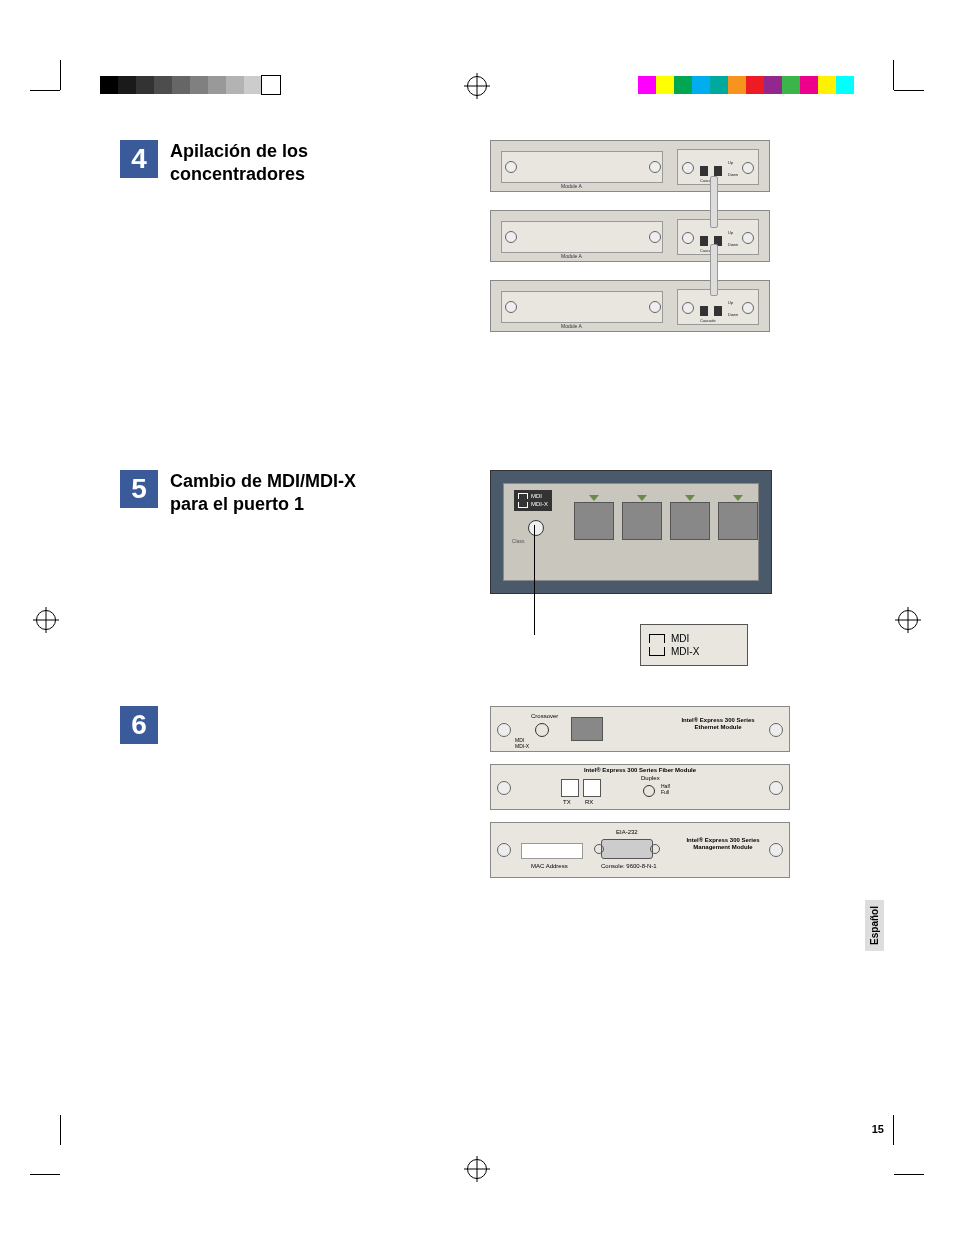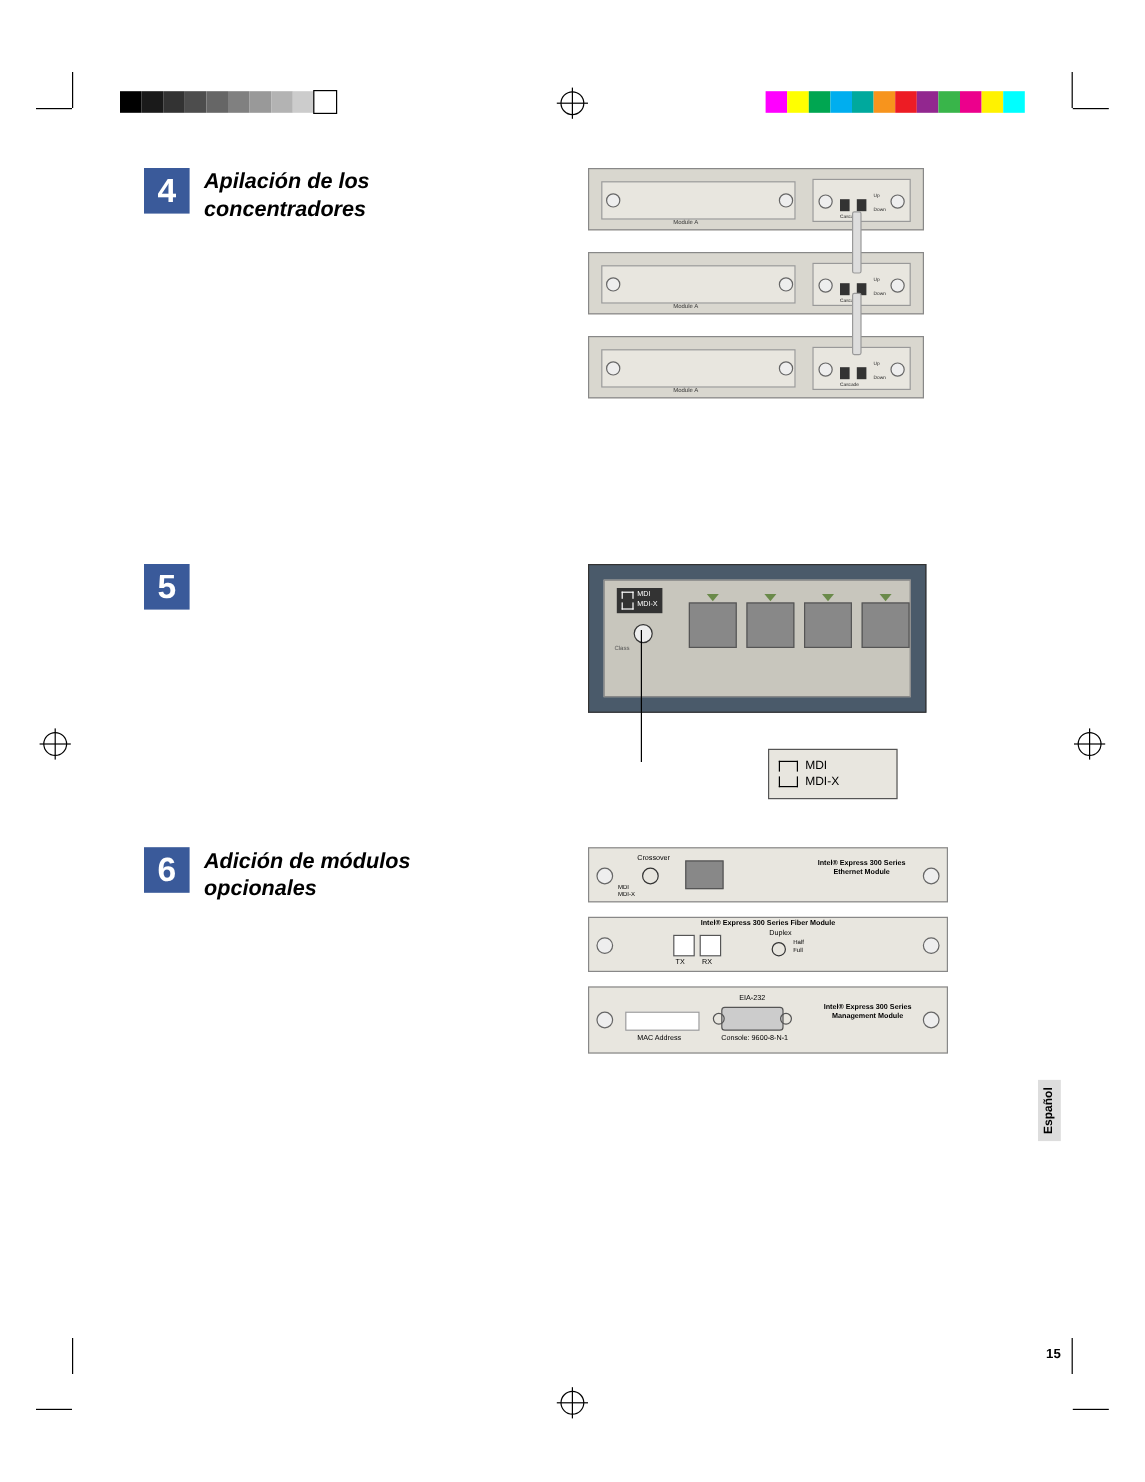--- a/index.html
+++ b/index.html
@@ -86,21 +86,20 @@
     align-items: center;
     justify-content: center;
     flex-shrink: 0;
     margin-right: 12px;
   }
   .section-title {
     font-size: 18px;
     font-weight: bold;
     line-height: 1.25;
     max-width: 200px;
-    font-style: italic;
   }
   .section-row {
     display: flex;
     align-items: flex-start;
     gap: 40px;
   }
   .left-col { width: 330px; }
   .right-col { flex: 1; }
 
   
@@ -373,20 +372,21 @@
         <div class="cable" style="left:220px;top:36px;width:6px;height:50px;"></div>
         <div class="cable" style="left:220px;top:104px;width:6px;height:50px;"></div>
       </div>
     </div>
   </div>
 
   <div class="section-row" style="margin-bottom:40px;">
     <div class="left-col">
       <div class="section">
         <div class="numbox">5</div>
+        <div class="section-title">Cambio de MDI/MDI-X para el puerto 1</div>
       </div>
     </div>
     <div class="right-col" style="position:relative;">
       <div class="switch-panel">
         <div class="switch-inner">
           <div class="mdi-label">
             <div class="row">
                 <span class="sym up"></span>
                 <span>MDI</span>
               </div>
@@ -416,21 +416,20 @@
             <span>MDI-X</span>
           </div>
       </div>
     </div>
   </div>
 
   <div class="section-row">
     <div class="left-col">
       <div class="section">
         <div class="numbox">6</div>
-        <div class="section-title">Adición de módulos opcionales</div>
       </div>
     </div>
     <div class="right-col">
       <div class="modules">
 
         <div class="module">
           <div class="mscrew" style="left:6px;top:16px;"></div>
           <div class="mscrew" style="right:6px;top:16px;"></div>
           <div style="position:absolute;left:40px;top:6px;">Crossover</div>
           <div style="position:absolute;left:44px;top:16px;width:12px;height:12px;border:1px solid #333;border-radius:50%;"></div>

